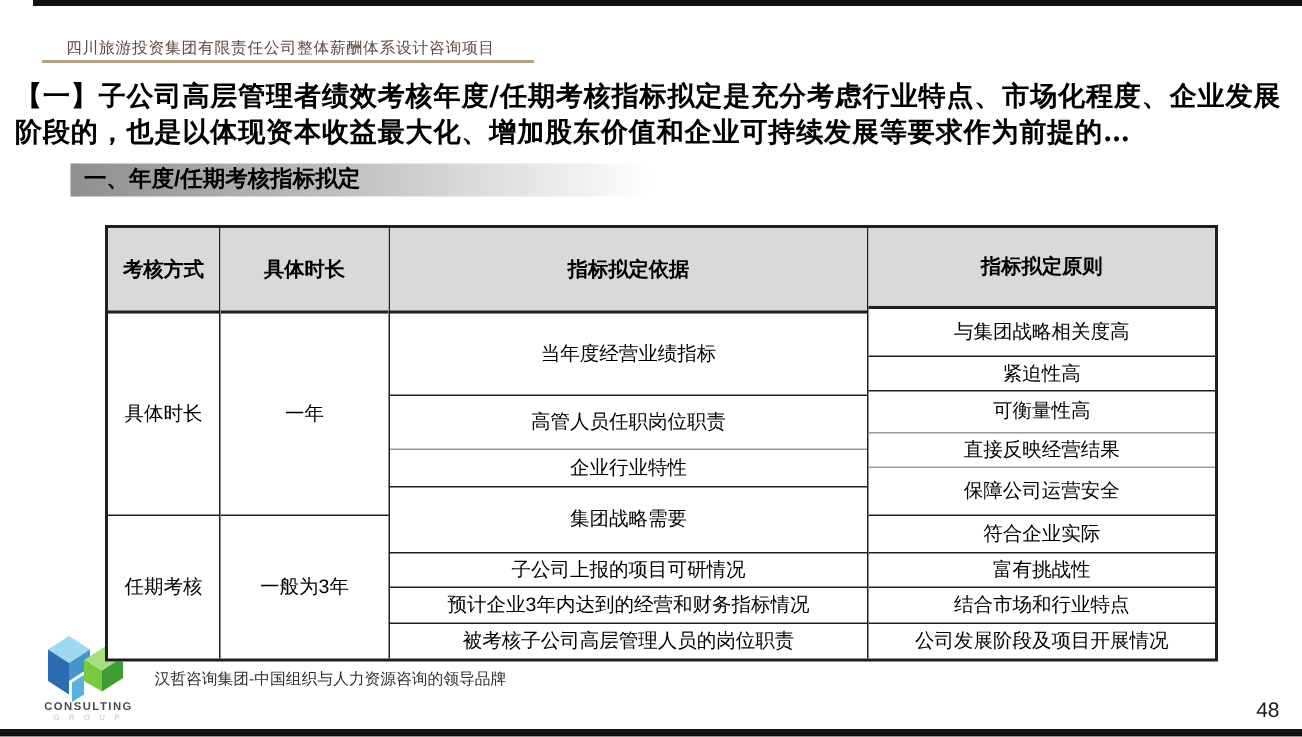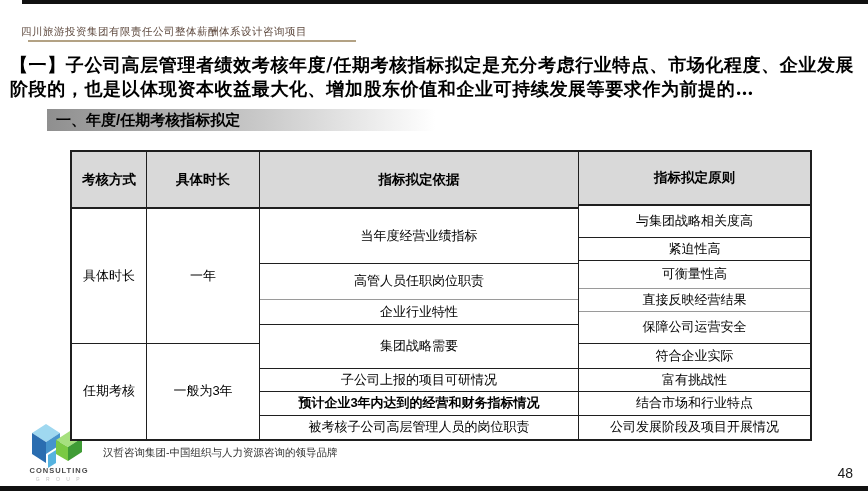--- a/index.html
+++ b/index.html
@@ -8,21 +8,21 @@
     --banner-start:#8f8f8f;
   }
   html,body{margin:0;padding:0;background:#666;}
   .slide{
     position:relative; width:868px; height:491px; background:#ffffff;
     font-family:"Liberation Sans","DejaVu Sans",sans-serif; overflow:hidden;
     margin:0 auto;
   }
   .top-bar{position:absolute;left:22px;right:0;top:0;height:4px;background:var(--accent-bar);}
   .bottom-bar{position:absolute;left:0;right:0;bottom:0;height:5px;background:var(--accent-bar);}
-  .proj-header{position:absolute;left:21px;top:25px;font-size:10.5px;color:var(--header-text);letter-spacing:0.5px;}
+  .proj-header{position:absolute;left:44px;top:25px;font-size:10.5px;color:var(--header-text);letter-spacing:0.5px;}
   .proj-rule{position:absolute;left:28px;top:40px;width:328px;height:2px;background:var(--header-rule);}
   .heading{
     position:absolute;left:10px;top:53px;width:852px;
     font-family:"DejaVu Serif","Liberation Serif",serif;
     font-weight:bold;font-size:18px;line-height:23.5px;letter-spacing:0.6px;color:#000;
   }
   .banner{
     position:absolute;left:47px;top:109px;width:388px;height:22px;
     background:linear-gradient(to right,var(--banner-start) 0%,#c9c9c9 55%,#ffffff 100%);
     font-size:15px;font-weight:bold;color:#000;line-height:22px;padding-left:9px;
@@ -100,21 +100,21 @@
       <div class="cell" style="height:95px;">一般为3年</div>
     </div>
 
     <div class="pcol c3">
       <div class="cell hdr">指标拟定依据</div>
       <div class="cell bb" style="height:55px;">当年度经营业绩指标</div>
       <div class="cell bg" style="height:36px;">高管人员任职岗位职责</div>
       <div class="cell bb" style="height:25px;">企业行业特性</div>
       <div class="cell bb" style="height:44px;">集团战略需要</div>
       <div class="cell bb" style="height:23px;">子公司上报的项目可研情况</div>
-      <div class="cell bb" style="height:24px;font-weight:bold;">预计企业3年内达到的经营和财务指标情况</div>
+      <div class="cell bb" style="height:24px;">预计企业3年内达到的经营和财务指标情况</div>
       <div class="cell" style="height:23px;">被考核子公司高层管理人员的岗位职责</div>
     </div>
 
     <div class="pcol c4">
       <div class="cell hdr">指标拟定原则</div>
       <div class="cell bb" style="height:32px;">与集团战略相关度高</div>
       <div class="cell bb" style="height:23px;">紧迫性高</div>
       <div class="cell bg" style="height:28px;">可衡量性高</div>
       <div class="cell bg" style="height:20px;">直接反映经营结果</div>
       <div class="cell bb" style="height:32px;">保障公司运营安全</div>

